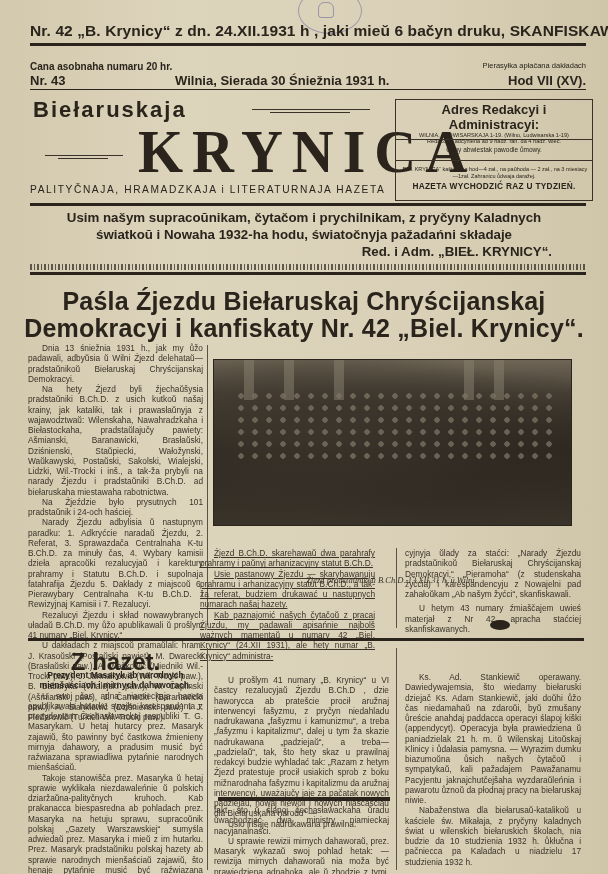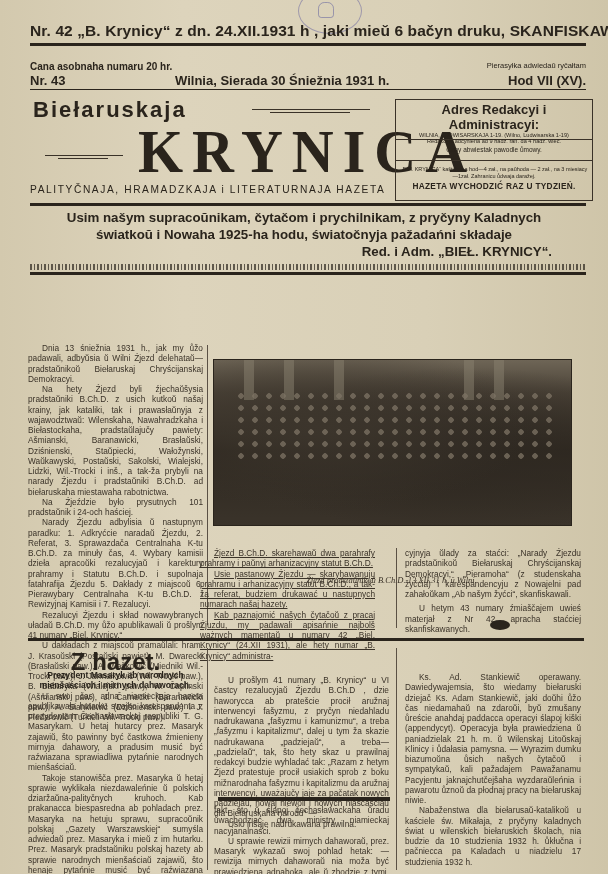--- a/index.html
+++ b/index.html
@@ -58,21 +58,21 @@
 <body>
 
 <div class="page">
   <div class="stamp"></div>
   <div class="stamp-inner"></div>
 
   <div class="abs top-notice sans">Nr. 42 „B. Krynicy“ z dn. 24.XII.1931 h , jaki mieŭ 6 bačyn druku, SKANFISKAWANY.</div>
   <div class="rule" style="left:30px;top:43px;width:556px;height:3px;"></div>
 
   <div class="abs small-left sans">Cana asobnaha numaru 20 hr.</div>
-  <div class="abs small-right sans">Pierasyłka adwiedaŭ ryčałtam</div>
+  <div class="abs small-right sans">Pierasyłka apłačana dakładach</div>
 
   <div class="abs issue-row sans">
     <span class="issue-no">Nr. 43</span>
     <span class="issue-date">Wilnia, Sierada 30 Śniežnia 1931 h.</span>
     <span class="issue-year">Hod VII (XV).</span>
   </div>
   <div class="rule" style="left:30px;top:89px;width:556px;height:1px;"></div>
 
   <div class="abs mast-small">Biełaruskaja</div>
   <div class="deco-line" style="left:252px;top:109px;width:118px;"></div>
@@ -92,27 +92,31 @@
     <div class="addr-sec" style="padding:5px 3px 0;">
       <div style="font-size:5.5px;line-height:7px;">„Biel. KRYNICA“ kaštuje na hod—4 zał., na paŭhoda — 2 zał., na 3 miesiacy—1zał. Zahranicu ůdwaja daražej.</div>
       <div style="font-size:8.3px;font-weight:bold;letter-spacing:0.3px;margin-top:1px;text-align:center;">HAZETA WYCHODZIĆ RAZ U TYDZIEŃ.</div>
     </div>
   </div>
 
   <div class="rule" style="left:30px;top:203px;width:556px;height:3px;"></div>
 
   <div class="abs greet">
     <div>Usim našym supracoŭnikam, čytačom i prychilnikam, z pryčyny Kaladnych</div>
-    <div>światkoŭ i Nowaha 1925-ha hodu, światočnyja pažadańni składaje</div>
+    <div>światkoŭ i Nowaha 1932-ha hodu, światočnyja pažadańni składaje</div>
     <div class="greet-sign">Red. i Adm. „BIEŁ. KRYNICY“.</div>
   </div>
 
   <div class="abs ornament"></div>
   <div class="rule" style="left:30px;top:272px;width:556px;height:3px;"></div>
 
+  <div class="abs headline">
+    <div>Paśla Źjezdu Biełaruskaj Chryścijanskaj</div>
+    <div>Demokracyi i kanfiskaty Nr. 42 „Biel. Krynicy“.</div>
+  </div>
 
   <div class="col" style="left:28px;top:343px;width:175px;">
     <p>Dnia 13 śniežnia 1931 h., jak my ůžo padawali, adbyŭsia ŭ Wilni Źjezd delehataŭ—pradstaŭnikoŭ Biełaruskaj Chryścijanskaj Demokracyi.</p>
     <p>Na hety Źjezd byli źjechaŭšysia pradstaŭniki B.Ch.D. z usich kutkoŭ našaj krainy, jak kataliki, tak i prawasłaŭnyja z wajawodztwaŭ: Wilenskaha, Nawahradzkaha i Biełastockaha, pradstaŭlajučy pawiety: Ašmianski, Baranawicki, Brasłaŭski, Dziśnienski, Staŭpiecki, Wałožynski, Waŭkawyski, Postaŭski, Sakolski, Wialejski, Lidzki, Wil.-Trocki i inš., a tak-ža prybyli na narady Źjezdu i pradstaŭniki B.Ch.D. ad biełaruskaha miestawaha rabotnictwa.</p>
     <p>Na Źjeździe było prysutnych 101 pradstaŭnik i 24-och haściej.</p>
     <p class="b" style="font-weight:normal;color:#3a3228;">Narady Źjezdu adbylisia ŭ nastupnym paradku: 1. Adkryćcie naradaŭ Źjezdu, 2. Referat, 3. Sprawazdača Centralnaha K-tu B.Ch.D. za minuły čas, 4. Wybary kamisii dzieła apracoŭki rezalucyjaŭ i karektury prahramy i Statutu B.Ch.D. i supolnaja fatahrafija Źjezdu 5. Dakłady z miajscoŭ 6. Pierawybary Centralnaha K-tu B.Ch.D. i Rewizyjnaj Kamisii i 7. Rezalucyi.</p>
     <p>Rezalucyi Źjezdu i skład nowawybranych uładaŭ B.Ch.D. my ůžo apublikawali ŭ prošlym 41 numary „Biel. Krynicy.“</p>
     <p>U dakładach z miajscoŭ pramaŭlali: hram. J. Krasoŭski (Postaŭski pawiet), M. Dwarecki (Brasłaŭski paw.), A. Waškowič (Miedniki Wil.-Trocki paw.), J. Jarmałkowič (Wil.-Trocki paw.), B. Babaryka (Wialejski paw.), W. Čaplinski (Ašmianski paw.), J. Čarnecki (Baranawicki paw.), A. Siankiewič (Dziśnienski paw.) i J. Fiedarowič (Turkieli Wil.-Trocki paw.).</p>
   </div>
 

